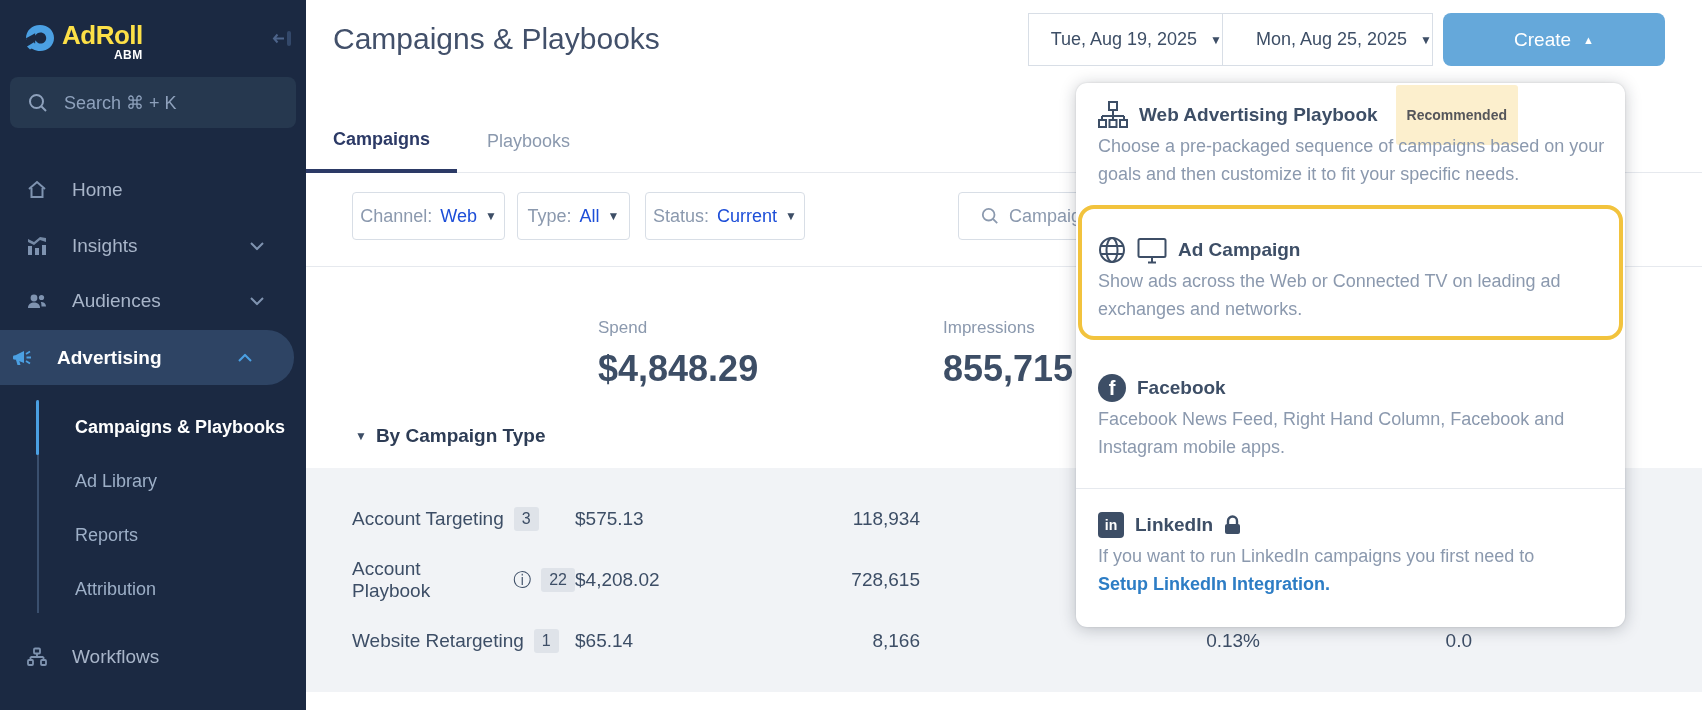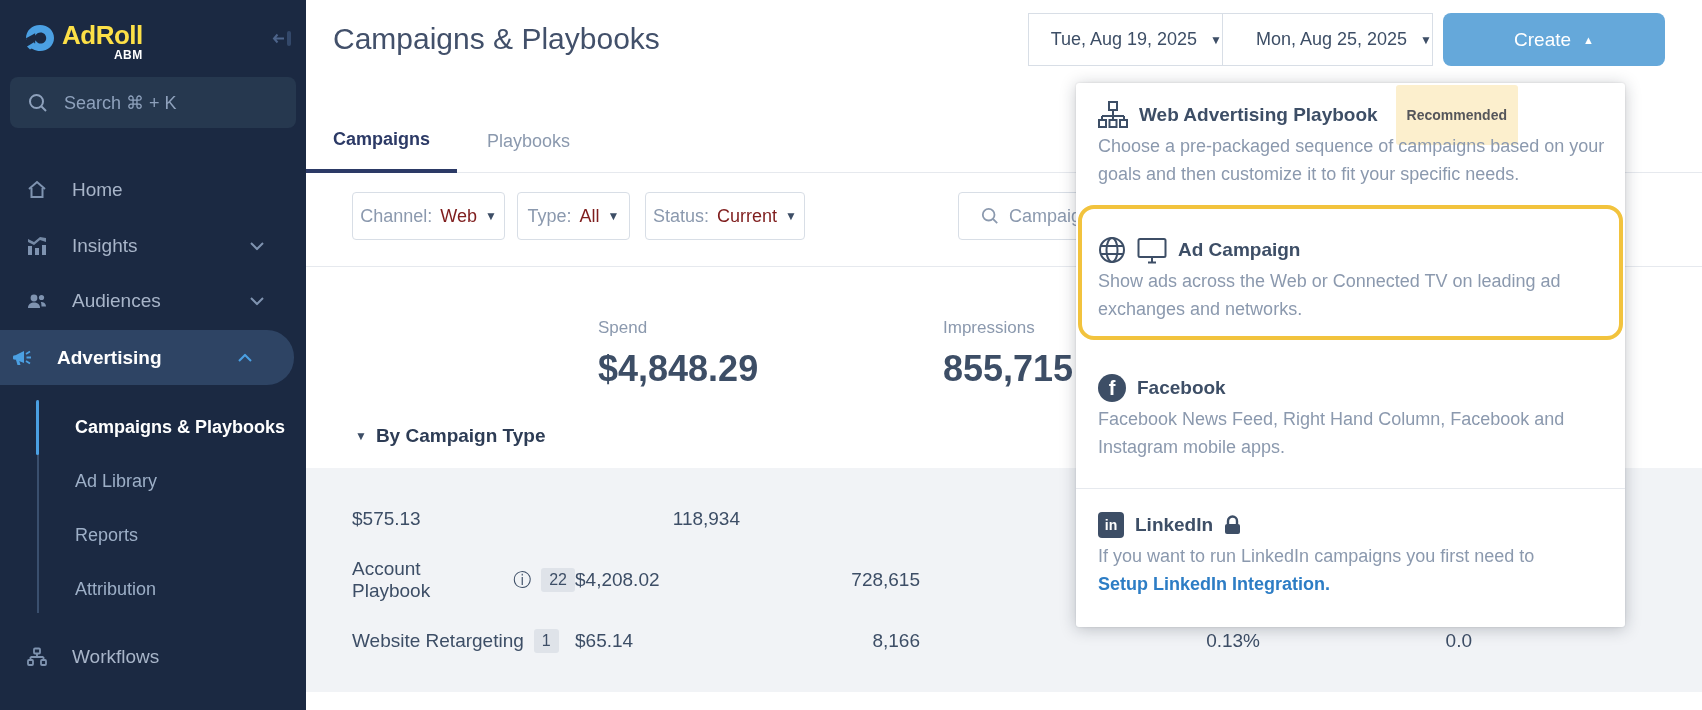--- a/index.html
+++ b/index.html
@@ -38,21 +38,21 @@
   .create-btn { position:absolute; left:1137px; top:13px; width:222px; height:53px; background:#65a8da; border-radius:8px; color:#fff; font-size:19px; display:flex; align-items:center; justify-content:center; gap:12px; cursor:pointer; }
   .create-btn .caret-up { font-size:11px; }
 
   .tabs { position:absolute; left:0; top:110px; width:1396px; height:63px; border-bottom:1px solid #e6e9ee; display:flex; }
   .tab { height:63px; display:flex; align-items:center; padding:0 27px; font-size:18px; color:#8b99ae; cursor:pointer; }
   .tab.active { color:#2c3a66; font-weight:bold; border-bottom:4px solid #2c3a66; }
   .tab + .tab { margin-left:3px; }
 
   .filter-pill { position:absolute; top:192px; height:48px; background:#fff; border:1px solid #d8dee6; border-radius:4px; display:flex; align-items:center; justify-content:center; gap:8px; font-size:18px; cursor:pointer; }
   .filter-pill .flabel { color:#8b99ae; }
-  .filter-pill .fvalue { color:#7f1d1d; }
+  .filter-pill .fvalue { color:#1d4ed8; }
   .f-channel { left:46px; width:153px; }
   .f-type { left:211px; width:113px; }
   .f-status { left:339px; width:160px; }
   .f-search { left:652px; width:240px; justify-content:flex-start; padding-left:22px; gap:10px; cursor:text; }
   .f-search input { border:none; outline:none; font-size:18px; color:#3d4e66; width:170px; font-family:"Liberation Sans",sans-serif; background:transparent; }
   .f-search input::placeholder { color:#8b99ae; opacity:1; }
   .section-line { position:absolute; left:0; top:266px; width:1396px; height:1px; background:#e6e9ee; }
 
   .stat-label { position:absolute; top:318px; font-size:17px; color:#8b99ae; }
   .stat-value { position:absolute; top:348px; font-size:36px; font-weight:bold; color:#3d4e66; }
@@ -64,21 +64,21 @@
   .section-toggle .ttl { font-size:19px; font-weight:bold; color:#2d3c55; }
 
   .ctable { position:absolute; left:0; top:468px; width:1396px; height:224px; background:#f1f3f6; padding-top:20px; }
   .crow { display:grid; grid-template-columns:223px 165px 180px 340px 212px; padding-left:46px; height:61px; align-items:center; font-size:19px; color:#3d4e66; }
   .cell-name { display:flex; align-items:center; gap:10px; }
   .count-badge { background:#dfe3e9; border-radius:3px; padding:3px 8px; font-size:16px; color:#3d4e66; }
   .info-i { font-size:18px; color:#3d4e66; cursor:pointer; line-height:1; }
   .num { text-align:right; }
 
   
-  .create-menu { position:absolute; left:770px; top:83px; width:549px; height:544px; background:#fff; border-radius:3px; box-shadow:0 2px 16px rgba(24,33,48,.25), 0 0 2px rgba(24,33,48,.15); z-index:10; }
+  .create-menu { position:absolute; left:770px; top:83px; width:549px; height:544px; background:#fff; border-radius:11px; box-shadow:0 2px 16px rgba(24,33,48,.25), 0 0 2px rgba(24,33,48,.15); z-index:10; }
   .m-item { position:absolute; left:22px; width:544px; cursor:pointer; }
   .m-title-row { display:flex; align-items:center; gap:11px; height:30px; }
   .m-title { font-size:19px; font-weight:bold; color:#3d4e66; }
   .m-badge { background:#fcefcd; color:#55565a; font-size:14px; font-weight:bold; border-radius:3px; padding:22px 11px; margin-left:7px; }
   .m-desc { margin-top:2px; font-size:18px; line-height:28px; color:#8b99ae; max-width:520px; }
   .m-item-1 { top:17px; }
   .hl-box { position:absolute; left:2px; right:2px; top:122px; height:135px; border:4px solid #f2c33d; border-radius:16px; padding:26px 22px 0 16px; cursor:pointer; }
   .m-item-3 { top:290px; }
   .m-divider { position:absolute; left:0; right:0; top:405px; height:1px; background:#e6e9ee; }
   .m-item-4 { top:427px; }
@@ -247,20 +247,24 @@
   <div class="stat-label stat-imp-l">Impressions</div>
   <div class="stat-value stat-imp-v">855,715</div>
 
   <div class="section-toggle">
     <span class="tri">▼</span>
     <span class="ttl">By Campaign Type</span>
   </div>
 
   <div class="ctable">
     <div class="crow">
+      <div class="cell-name">
+        <span>Account Targeting</span>
+        <span class="count-badge">3</span>
+      </div>
       <div>$575.13</div>
       <div class="num">118,934</div>
       <div class="num"></div>
       <div class="num"></div>
     </div>
     <div class="crow">
       <div class="cell-name">
         <span>Account Playbook</span>
         <span class="info-i">ⓘ</span>
         <span class="count-badge">22</span>

